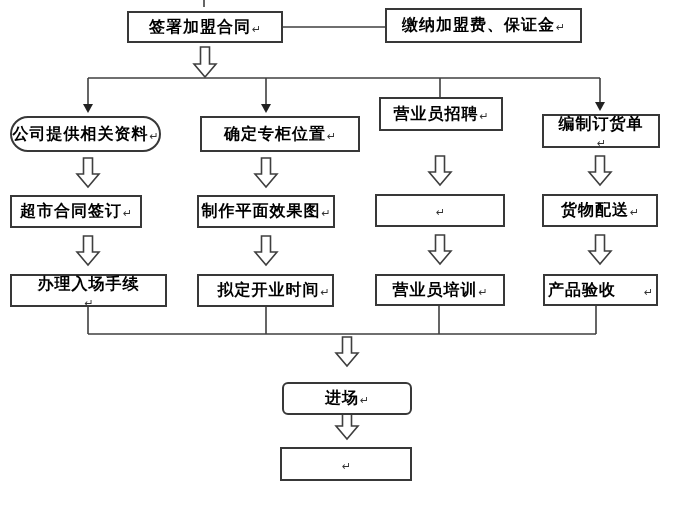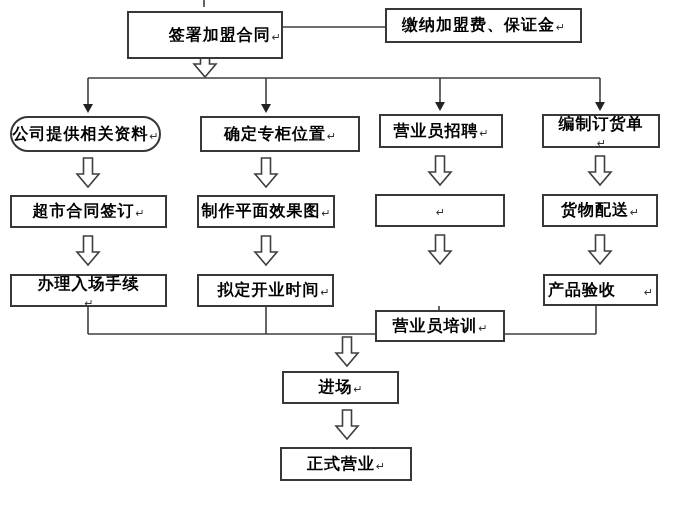--- a/index.html
+++ b/index.html
@@ -26,35 +26,35 @@
     font-size:16px;font-weight:600;color:var(--text);
     letter-spacing:1px;
     white-space:nowrap;
   }
   .node .ret{
     font-size:11px;font-weight:400;color:#333;
     margin-left:1px;letter-spacing:0;
     position:relative;top:2px;
   }
   
-  #n-sign       {left:127px;top:11px; width:156px;height:48px;justify-content:flex-end;}
+  #n-sign       {left:127px;top:11px; width:156px;height:32px;}
   #n-pay        {left:385px;top:8px;  width:197px;height:35px;text-align:right;}
   #n-info       {left:10px; top:116px;width:151px;height:36px;border-radius:18px;}
   #n-counter    {left:200px;top:116px;width:160px;height:36px;}
-  #n-recruit    {left:379px;top:114px;width:124px;height:34px;}
+  #n-recruit    {left:379px;top:97px;width:124px;height:34px;}
   #n-orderform  {left:542px;top:114px;width:118px;height:34px;flex-direction:column;}
-  #n-supercon   {left:10px; top:195px;width:157px;height:33px;}
+  #n-supercon   {left:10px; top:195px;width:132px;height:33px;}
   #n-floorplan  {left:197px;top:195px;width:138px;height:33px;}
   #n-health     {left:375px;top:194px;width:130px;height:33px;}
   #n-delivery   {left:542px;top:194px;width:116px;height:33px;}
   #n-entrypro   {left:10px; top:274px;width:157px;height:33px;flex-direction:column;}
   #n-opentime   {left:197px;top:274px;width:137px;height:33px;padding-left:16px;}
-  #n-training   {left:375px;top:274px;width:130px;height:32px;margin-top:36px;}
+  #n-training   {left:375px;top:274px;width:130px;height:32px;}
   #n-acceptance {left:543px;top:274px;width:115px;height:32px;gap:27px;}
-  #n-enter      {left:282px;top:371px;width:117px;height:33px;}
+  #n-enter      {left:282px;top:382px;width:130px;height:33px;border-radius:6px;}
   #n-opening    {left:280px;top:447px;width:132px;height:34px;}
   .wire{stroke:var(--line);stroke-width:1.6;fill:none;}
   .ahead{fill:#222;stroke:none;}
   .blockarrow{stroke:var(--line);stroke-width:1.6;fill:var(--bg);stroke-linejoin:miter;}
 </style>
 </head>
 <body>
 
 <div id="stage">
 
@@ -157,17 +157,16 @@
   <div class="node" id="n-acceptance">
     <span>产品验收</span>
       <span class="ret">↵</span>
   </div>
 
   <div class="node" id="n-enter">
     <span>进场</span>
       <span class="ret">↵</span>
   </div>
   <div class="node" id="n-opening">
-    <span>正式营业</span>
       <span class="ret">↵</span>
   </div>
 
 </div>
 
 </body></html>

